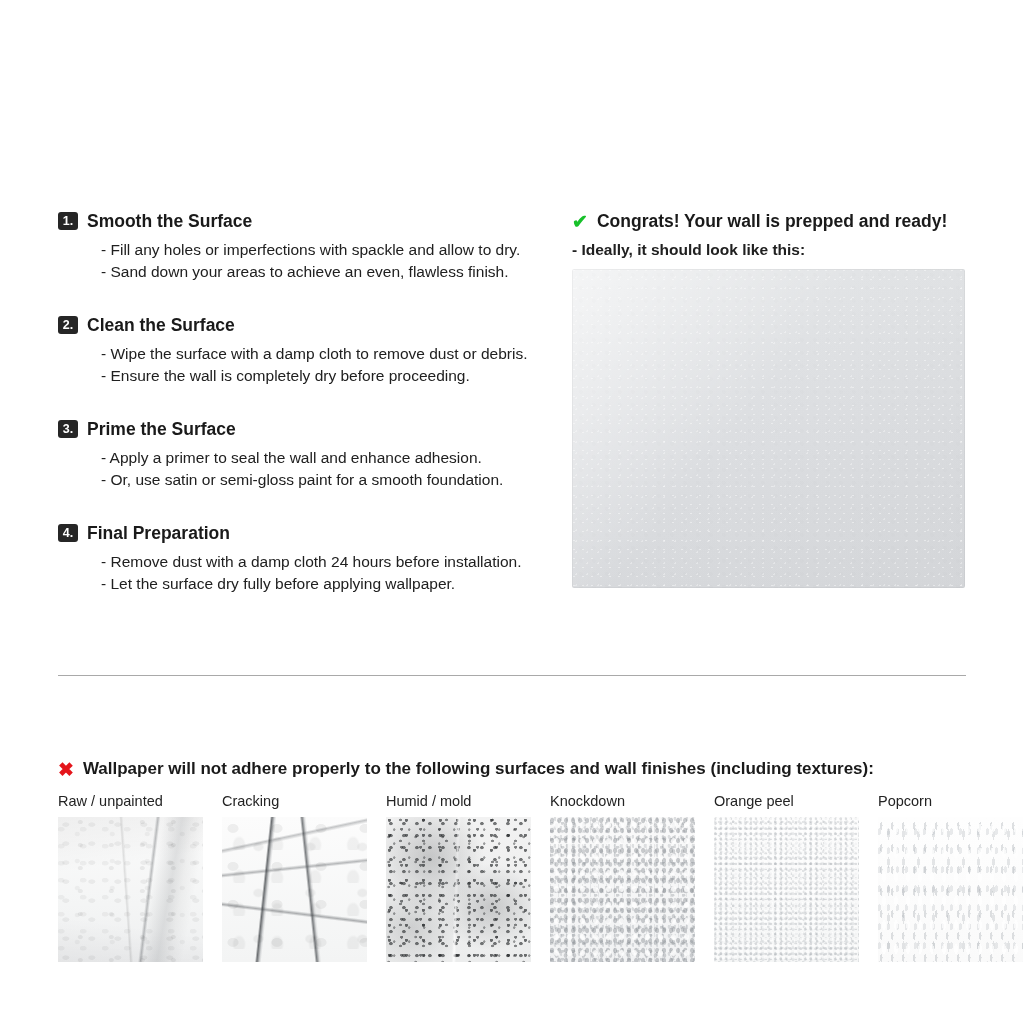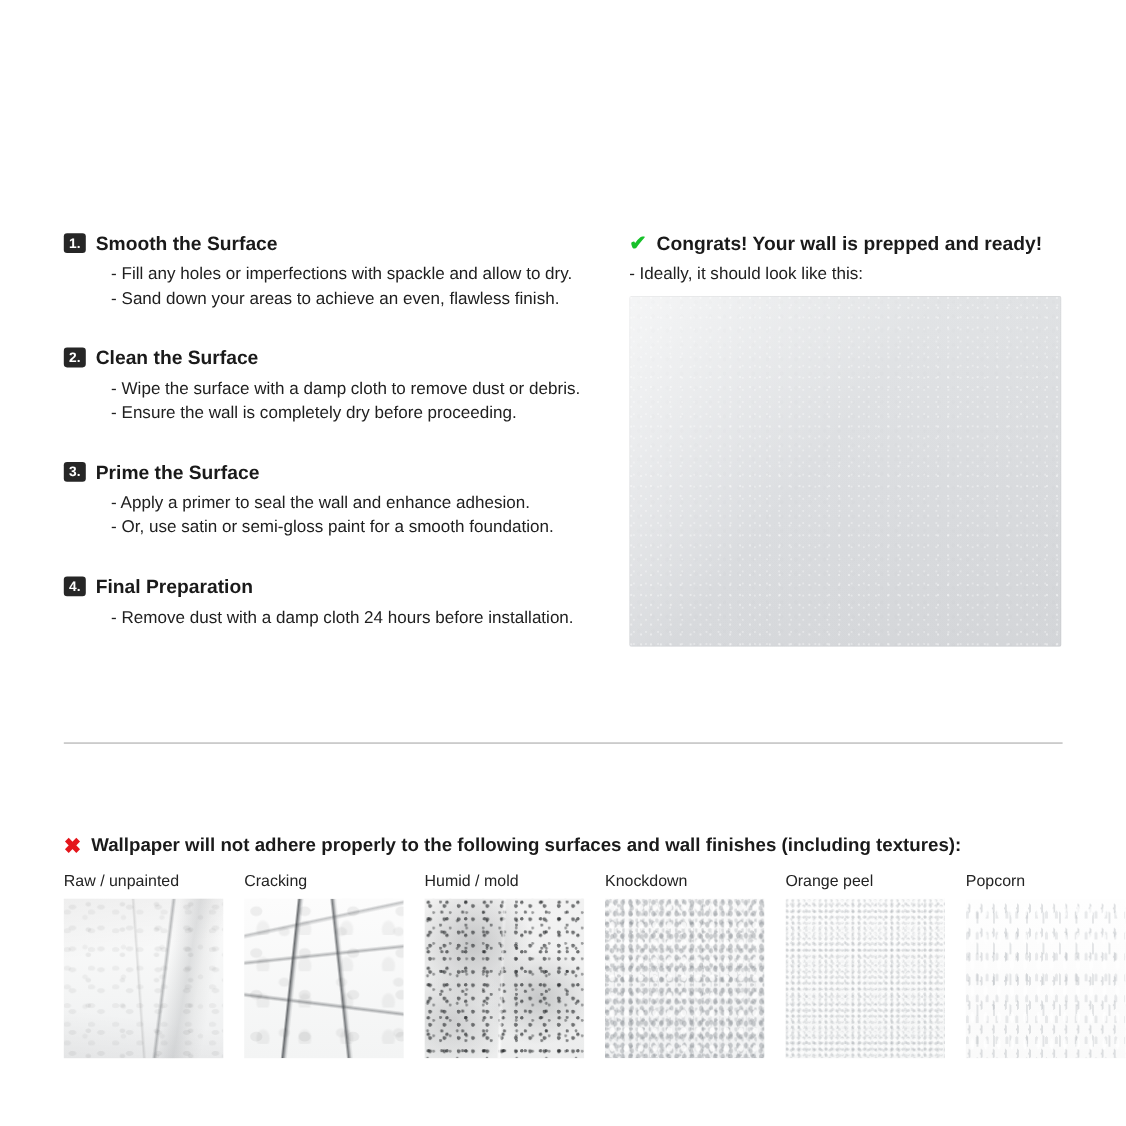--- a/index.html
+++ b/index.html
@@ -119,20 +119,21 @@
     font-weight: bold;
     margin-right: 9px;
     line-height: 19px;
     display: inline-block;
   }
   .ideally {
     font-size: 15.5px;
     line-height: 21px;
     color: #202020;
     margin-top: 7px;
+    font-weight: bold;
   }
   .prepped-wall {
     margin-top: 9px;
     width: 393px;
     height: 319px;
     border-radius: 2px;
     background:
       linear-gradient(128deg, rgba(255,255,255,0.65) 0%, rgba(255,255,255,0.0) 45%, rgba(205,207,210,0.35) 100%),
       linear-gradient(180deg, #e2e4e6 0%, #dcdee1 55%, #d7d9dc 100%);
     box-shadow: inset 0 0 0 1px rgba(0,0,0,0.035);
@@ -374,20 +375,21 @@
       <div class="bullet">- Apply a primer to seal the wall and enhance adhesion.</div>
       <div class="bullet">- Or, use satin or semi-gloss paint for a smooth foundation.</div>
     </div>
 
     <div class="step">
       <div class="step-head">
         <span class="num-badge">4.</span>
         <span>Final Preparation</span>
       </div>
       <div class="bullet">- Remove dust with a damp cloth 24 hours before installation.</div>
+      <div class="bullet">- Let the surface dry fully before applying wallpaper.</div>
     </div>
 
   </div>
 
   <div class="right-col">
     <div class="congrats">
       <span class="check-icon">✔</span>
       <span>Congrats! Your wall is prepped and ready!</span>
     </div>
     <div class="ideally">- Ideally, it should look like this:</div>

